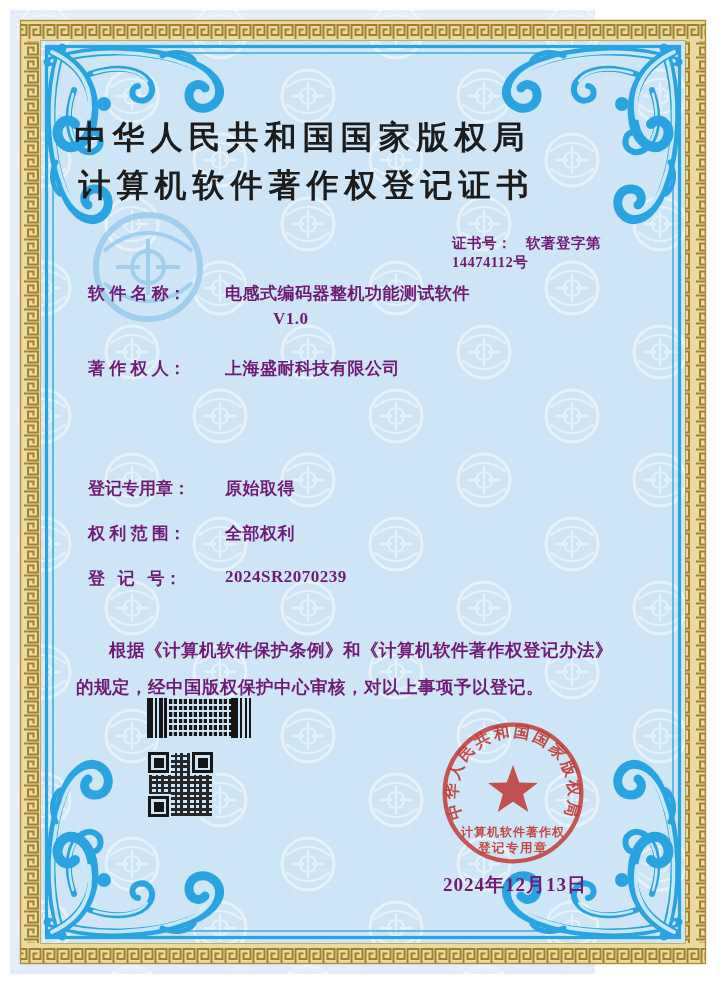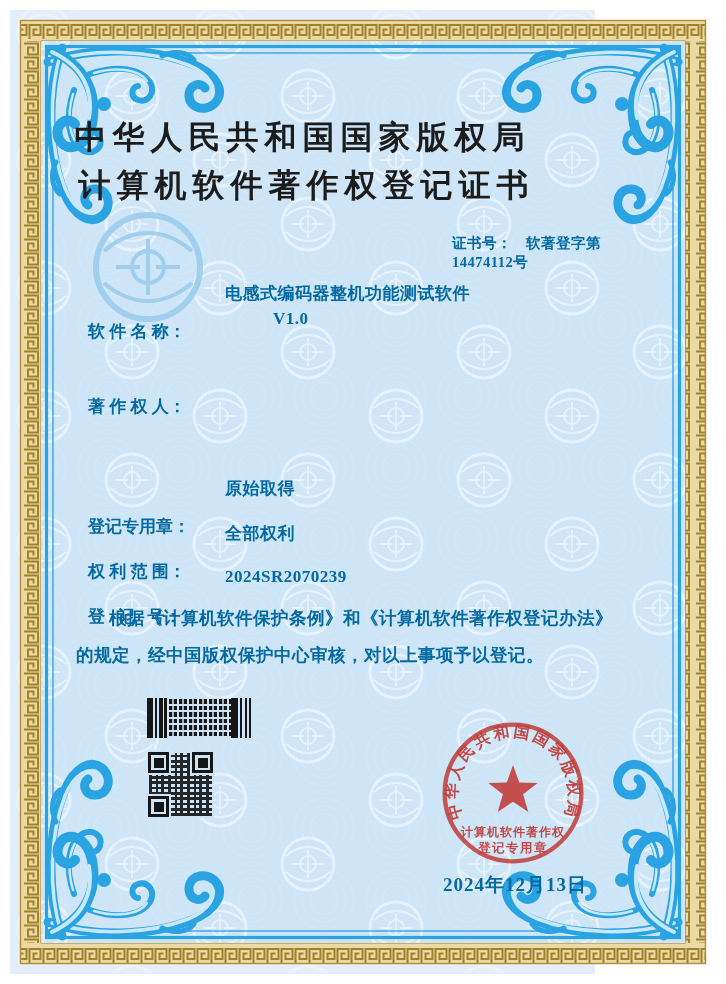--- a/index.html
+++ b/index.html
@@ -4,33 +4,33 @@
 <style>
   html,body{margin:0;padding:0;}
   body{
     width:726px;height:984px;background:#ffffff;overflow:hidden;
     font-family:"Liberation Serif", serif;
   }
   .page{position:relative;width:605px;height:984px;background:#fff;}
   .margin-bg{position:absolute;left:10px;top:10px;right:10px;bottom:10px;background:#e3eefa;}
   svg.deco{position:absolute;left:0;top:0;width:726px;height:984px;}
   
-  .txt{position:absolute;color:#0369a1;font-weight:700;}
+  .txt{position:absolute;color:#701a75;font-weight:700;}
   .title-line{left:0;right:0;text-align:center;font-size:32px;letter-spacing:6px;color:#1c1c1c;}
   .t1{top:116px;}
   .t2{top:164px;margin-left:8px;}
   .certno{left:452px;top:234px;font-size:14.5px;letter-spacing:0.5px;}
   .certno .gap{display:inline-block;width:14px;}
-  .lbl{white-space:pre;font-size:17px;margin-top:38px;}
+  .lbl{white-space:pre;font-size:17px;}
   .val{font-size:17px;letter-spacing:0.5px;}
   .row-label{left:88px;}
   .row-value{left:225px;}
   .y-name{top:282px;} .y-ver{top:309px;margin-left:48px;} .y-owner{top:357px;}
   .y-acq{top:477px;} .y-scope{top:522px;font-family:Liberation Serif, serif;} .y-reg{top:567px;}
-  .statement{left:76px;top:600px;width:545px;font-size:17.5px;letter-spacing:0.5px;
+  .statement{left:76px;top:632px;width:545px;font-size:17.5px;letter-spacing:0.5px;
     line-height:37px;text-indent:33px;}
   .issue-date{left:443px;top:872px;font-size:19px;letter-spacing:1px;}
   
   .barcode{position:absolute;left:147px;top:698px;width:108px;height:40px;display:flex;}
   .bc-left{width:20px;height:100%;
     background:repeating-linear-gradient(90deg,#161616 0 6px,#cde5f6 6px 8px,#161616 8px 10px,#cde5f6 10px 12px,#161616 12px 16px,#cde5f6 16px 17px,#161616 17px 20px);}
   .bc-mid{flex:1;height:100%;background-color:#161616;
     background-image:
       repeating-linear-gradient(0deg,#cde5f6 0 2px,transparent 2px 6px,#cde5f6 6px 8px,transparent 8px 13px),
       repeating-linear-gradient(90deg,#cde5f6 0 2px,transparent 2px 5px,rgba(205,229,246,.75) 5px 7px,transparent 7px 10px);}
@@ -132,20 +132,21 @@
   <div class="txt title-line t1">中华人民共和国国家版权局</div>
   <div class="txt title-line t2">计算机软件著作权登记证书</div>
 
   <div class="txt certno"><span>证书号：</span><span class="gap"></span><span>软著登字第14474112号</span></div>
 
   <div class="txt lbl row-label y-name">软 件 名 称：</div>
   <div class="txt val row-value y-name">电感式编码器整机功能测试软件</div>
   <div class="txt val row-value y-ver">V1.0</div>
 
   <div class="txt lbl row-label y-owner">著 作 权 人：</div>
+  <div class="txt val row-value y-owner">上海盛耐科技有限公司</div>
 
   <div class="txt lbl row-label y-acq">登记专用章：</div>
   <div class="txt val row-value y-acq">原始取得</div>
 
   <div class="txt lbl row-label y-scope">权 利 范 围：</div>
   <div class="txt val row-value y-scope">全部权利</div>
 
   <div class="txt lbl row-label y-reg">登   记   号：</div>
   <div class="txt val row-value y-reg">2024SR2070239</div>
 

